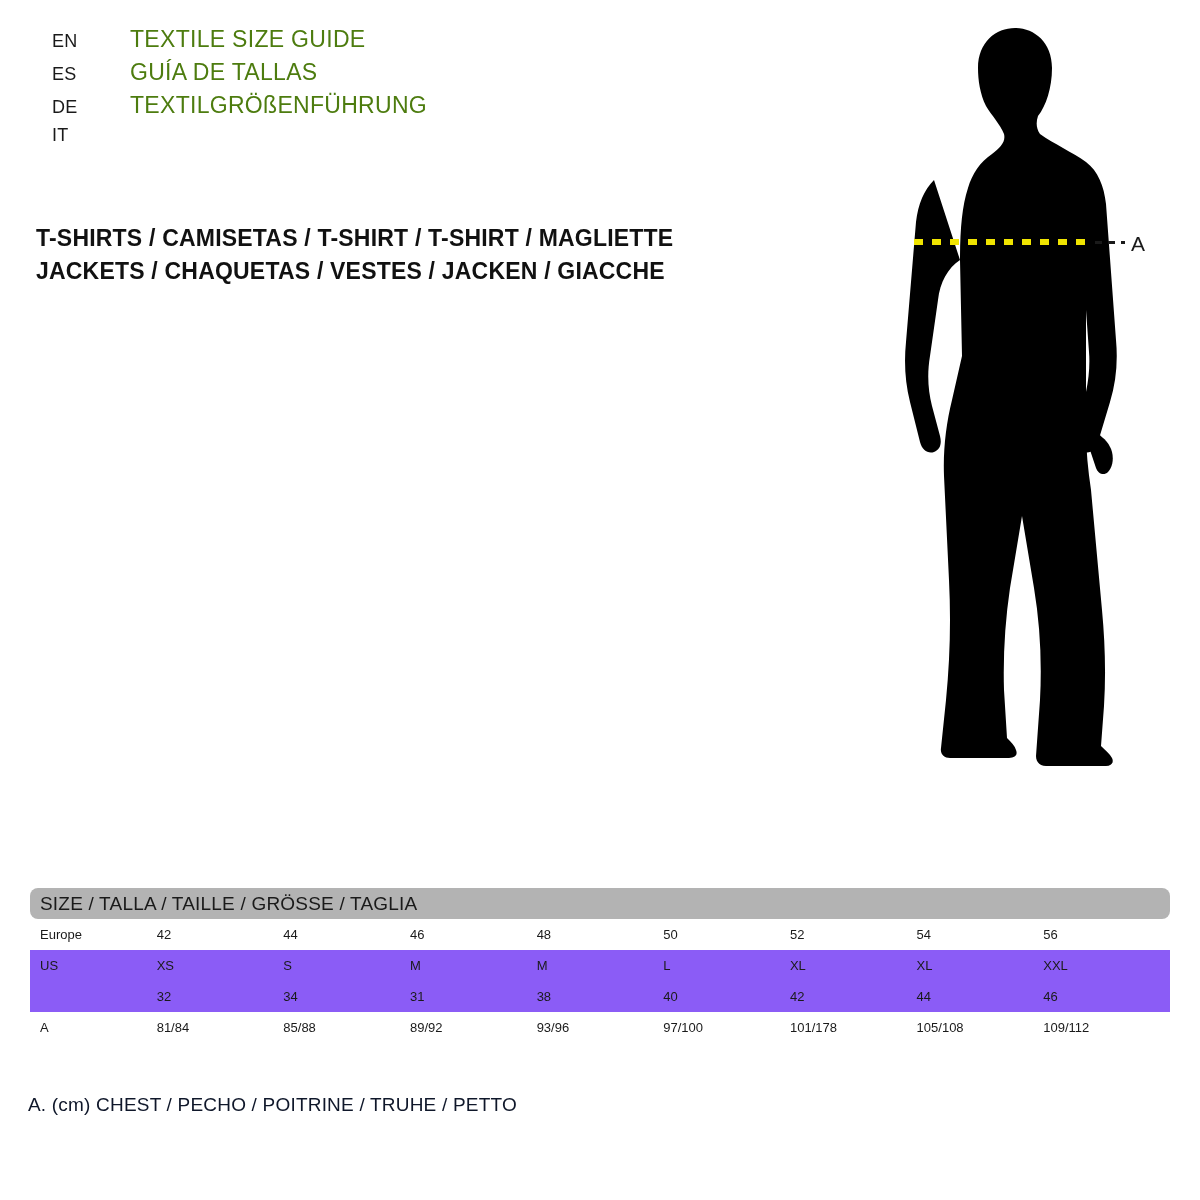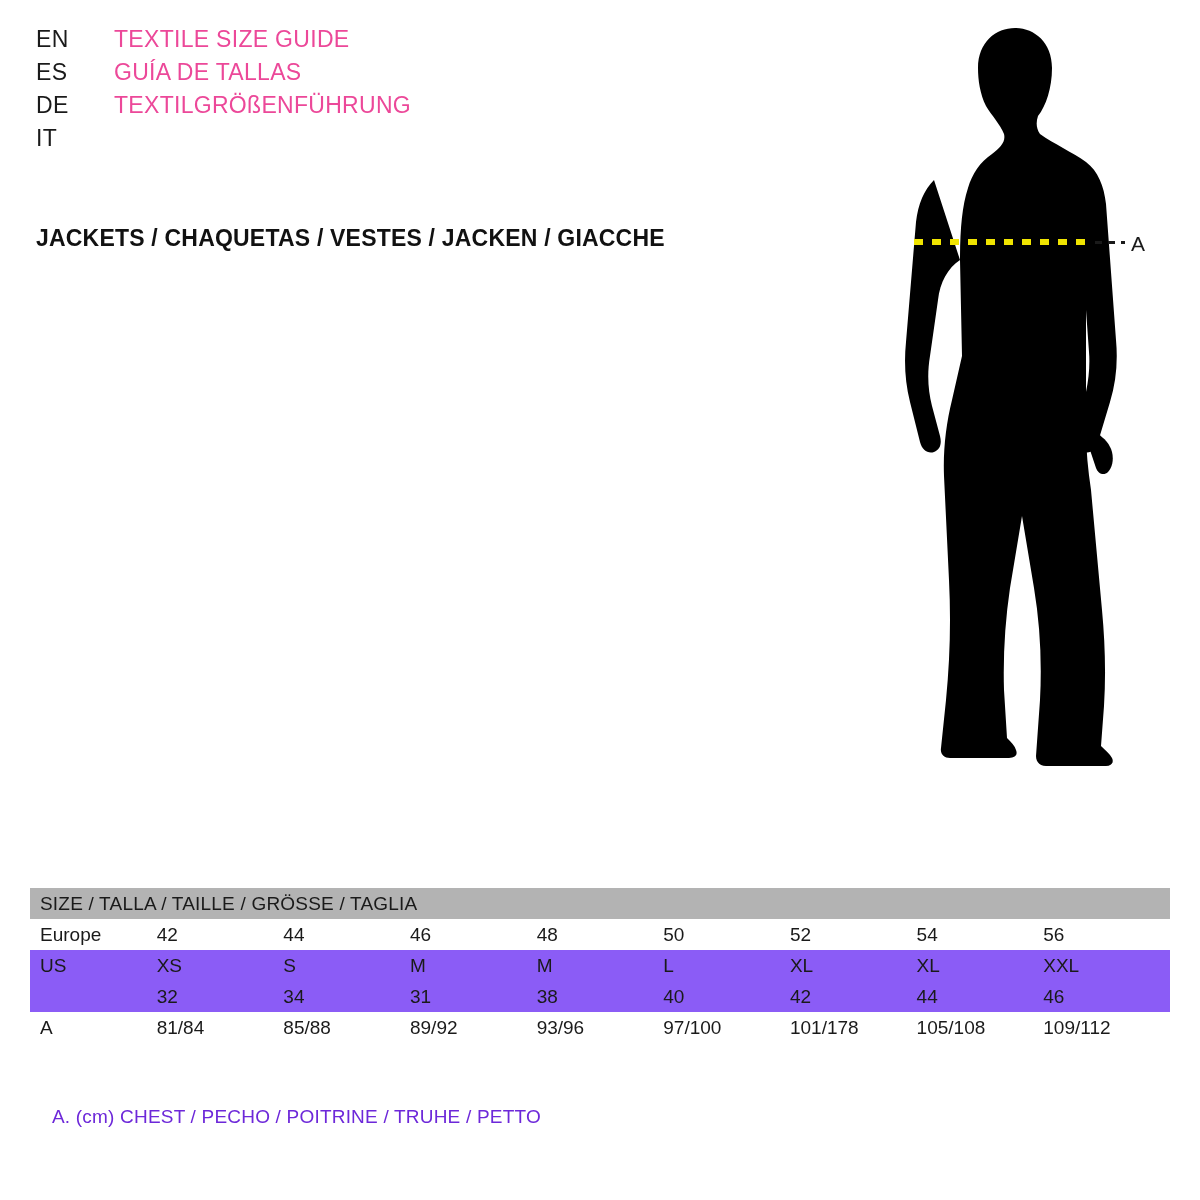--- a/index.html
+++ b/index.html
@@ -28,28 +28,29 @@
     top: 26px;
     width: 700px;
   }
   .lang-row {
     display: flex;
     align-items: baseline;
     height: 33px;
   }
   .lang-code {
     width: 78px;
-    font-size: 23px;
+    font-size: 18px;
     letter-spacing: 0.3px;
     color: #1a1a1a;
+    margin-left: 16px;
   }
   .lang-text {
     font-size: 23px;
     letter-spacing: 0.3px;
-    color: #ec4899;
+    color: #4d7c0f;
     white-space: nowrap;
   }
 
   
   .category-block {
     position: absolute;
     left: 36px;
     top: 222px;
     width: 760px;
   }
@@ -104,56 +105,56 @@
   .size-table {
     position: absolute;
     left: 30px;
     top: 888px;
     width: 1140px;
     border-collapse: collapse;
     table-layout: fixed;
   }
   .size-table td {
     height: 31px;
-    font-size: 19px;
+    font-size: 13px;
     color: #1a1a1a;
     padding: 0;
     vertical-align: middle;
   }
   .size-table tr.header-row td {
     background: #b3b3b3;
     font-size: 19px;
     padding-left: 10px;
     text-align: left;
     letter-spacing: 0.2px;
+    border-radius: 8px;
   }
   .size-table tr.band td {
     background: #8b5cf6;
   }
   .size-table tr.plain td {
     background: #ffffff;
   }
   .size-table td.rowlabel {
     padding-left: 10px;
     text-align: left;
     width: 168px;
   }
   .size-table td.cell {
     text-align: left;
   }
 
   
   .footnote {
     position: absolute;
-    left: 52px;
+    left: 28px;
     top: 1094px;
     font-size: 19px;
-    color: #6d28d9;
+    color: #0f172a;
     letter-spacing: 0.2px;
-    margin-top: 12px;
   }
 </style>
 </head>
 <body>
 
 <div class="page">
 
   <div class="lang-block">
     <div class="lang-row">
       <div class="lang-code">EN</div>
@@ -166,20 +167,21 @@
     <div class="lang-row">
       <div class="lang-code">DE</div>
       <div class="lang-text">TEXTILGRÖßENFÜHRUNG</div>
     </div>
     <div class="lang-row">
       <div class="lang-code">IT</div>
     </div>
   </div>
 
   <div class="category-block">
+    <div class="category-line">T-SHIRTS / CAMISETAS / T-SHIRT / T-SHIRT / MAGLIETTE</div>
     <div class="category-line">JACKETS / CHAQUETAS / VESTES / JACKEN / GIACCHE</div>
   </div>
 
   <div class="figure-wrap">
     <svg width="380" height="790" viewBox="0 0 380 790">
       <path fill="#000000" d="
         M168 58
         C168 32, 186 18, 205 18
         C224 18, 242 32, 242 58
         C242 78, 236 96, 228 106

